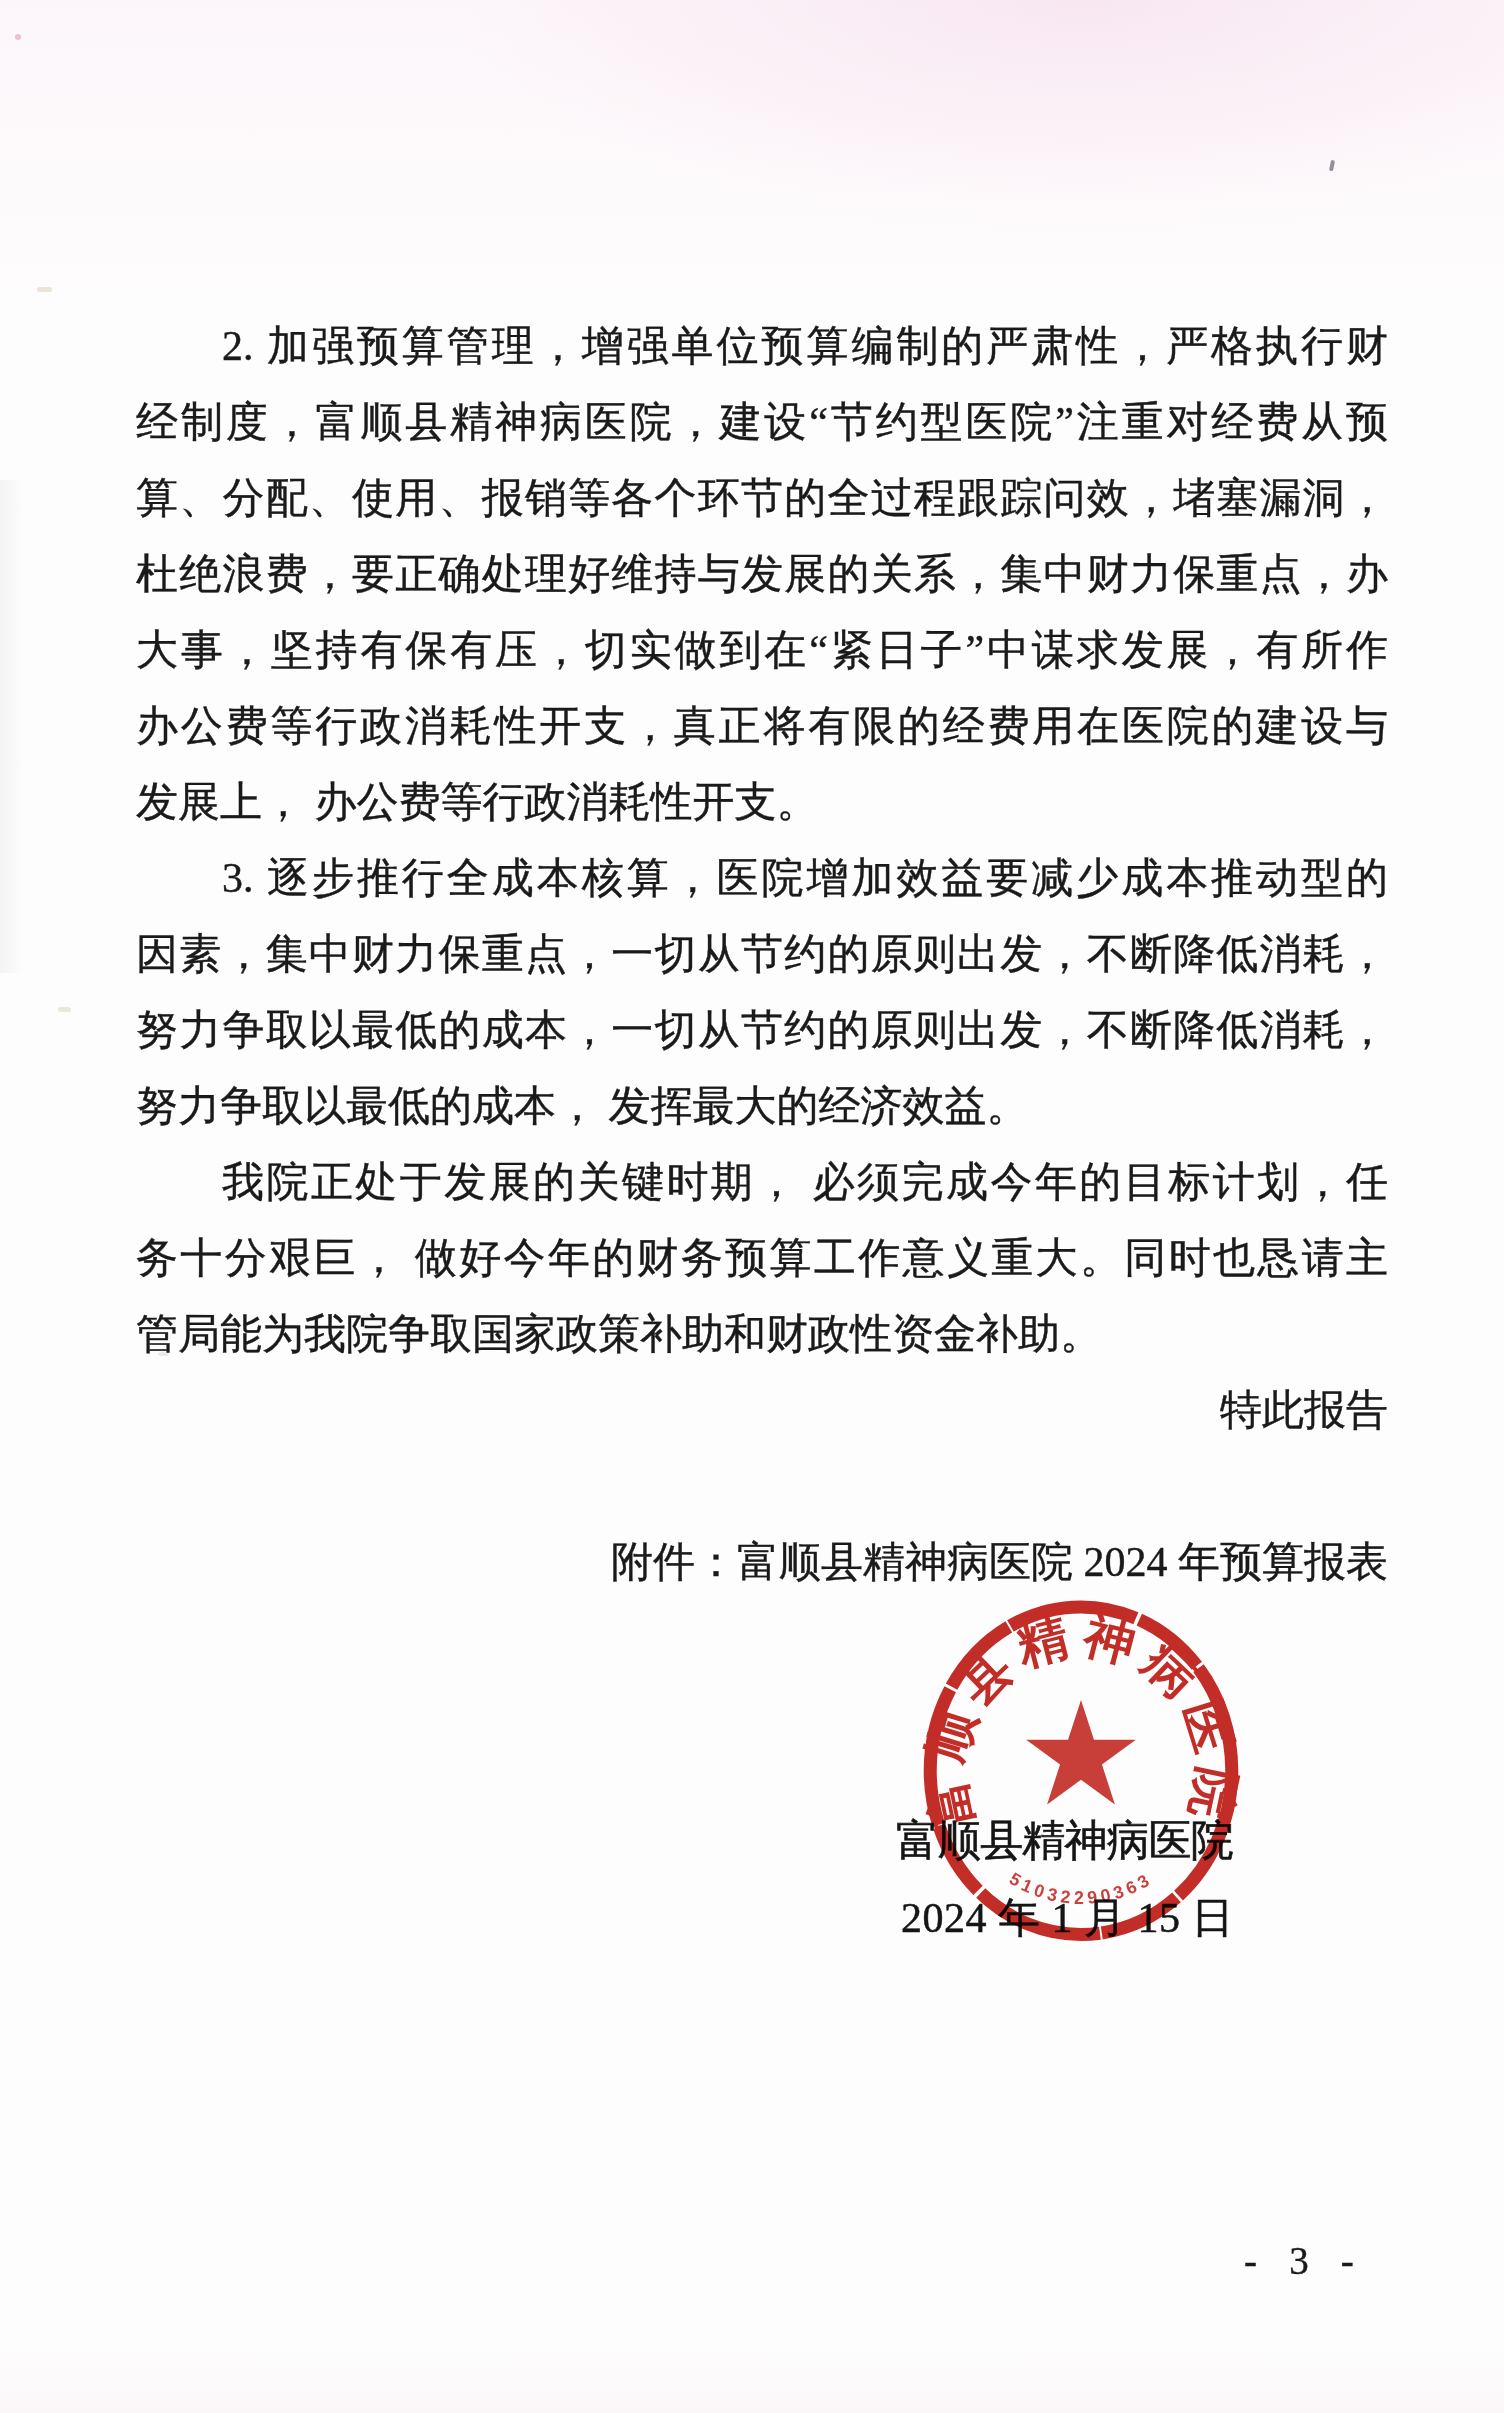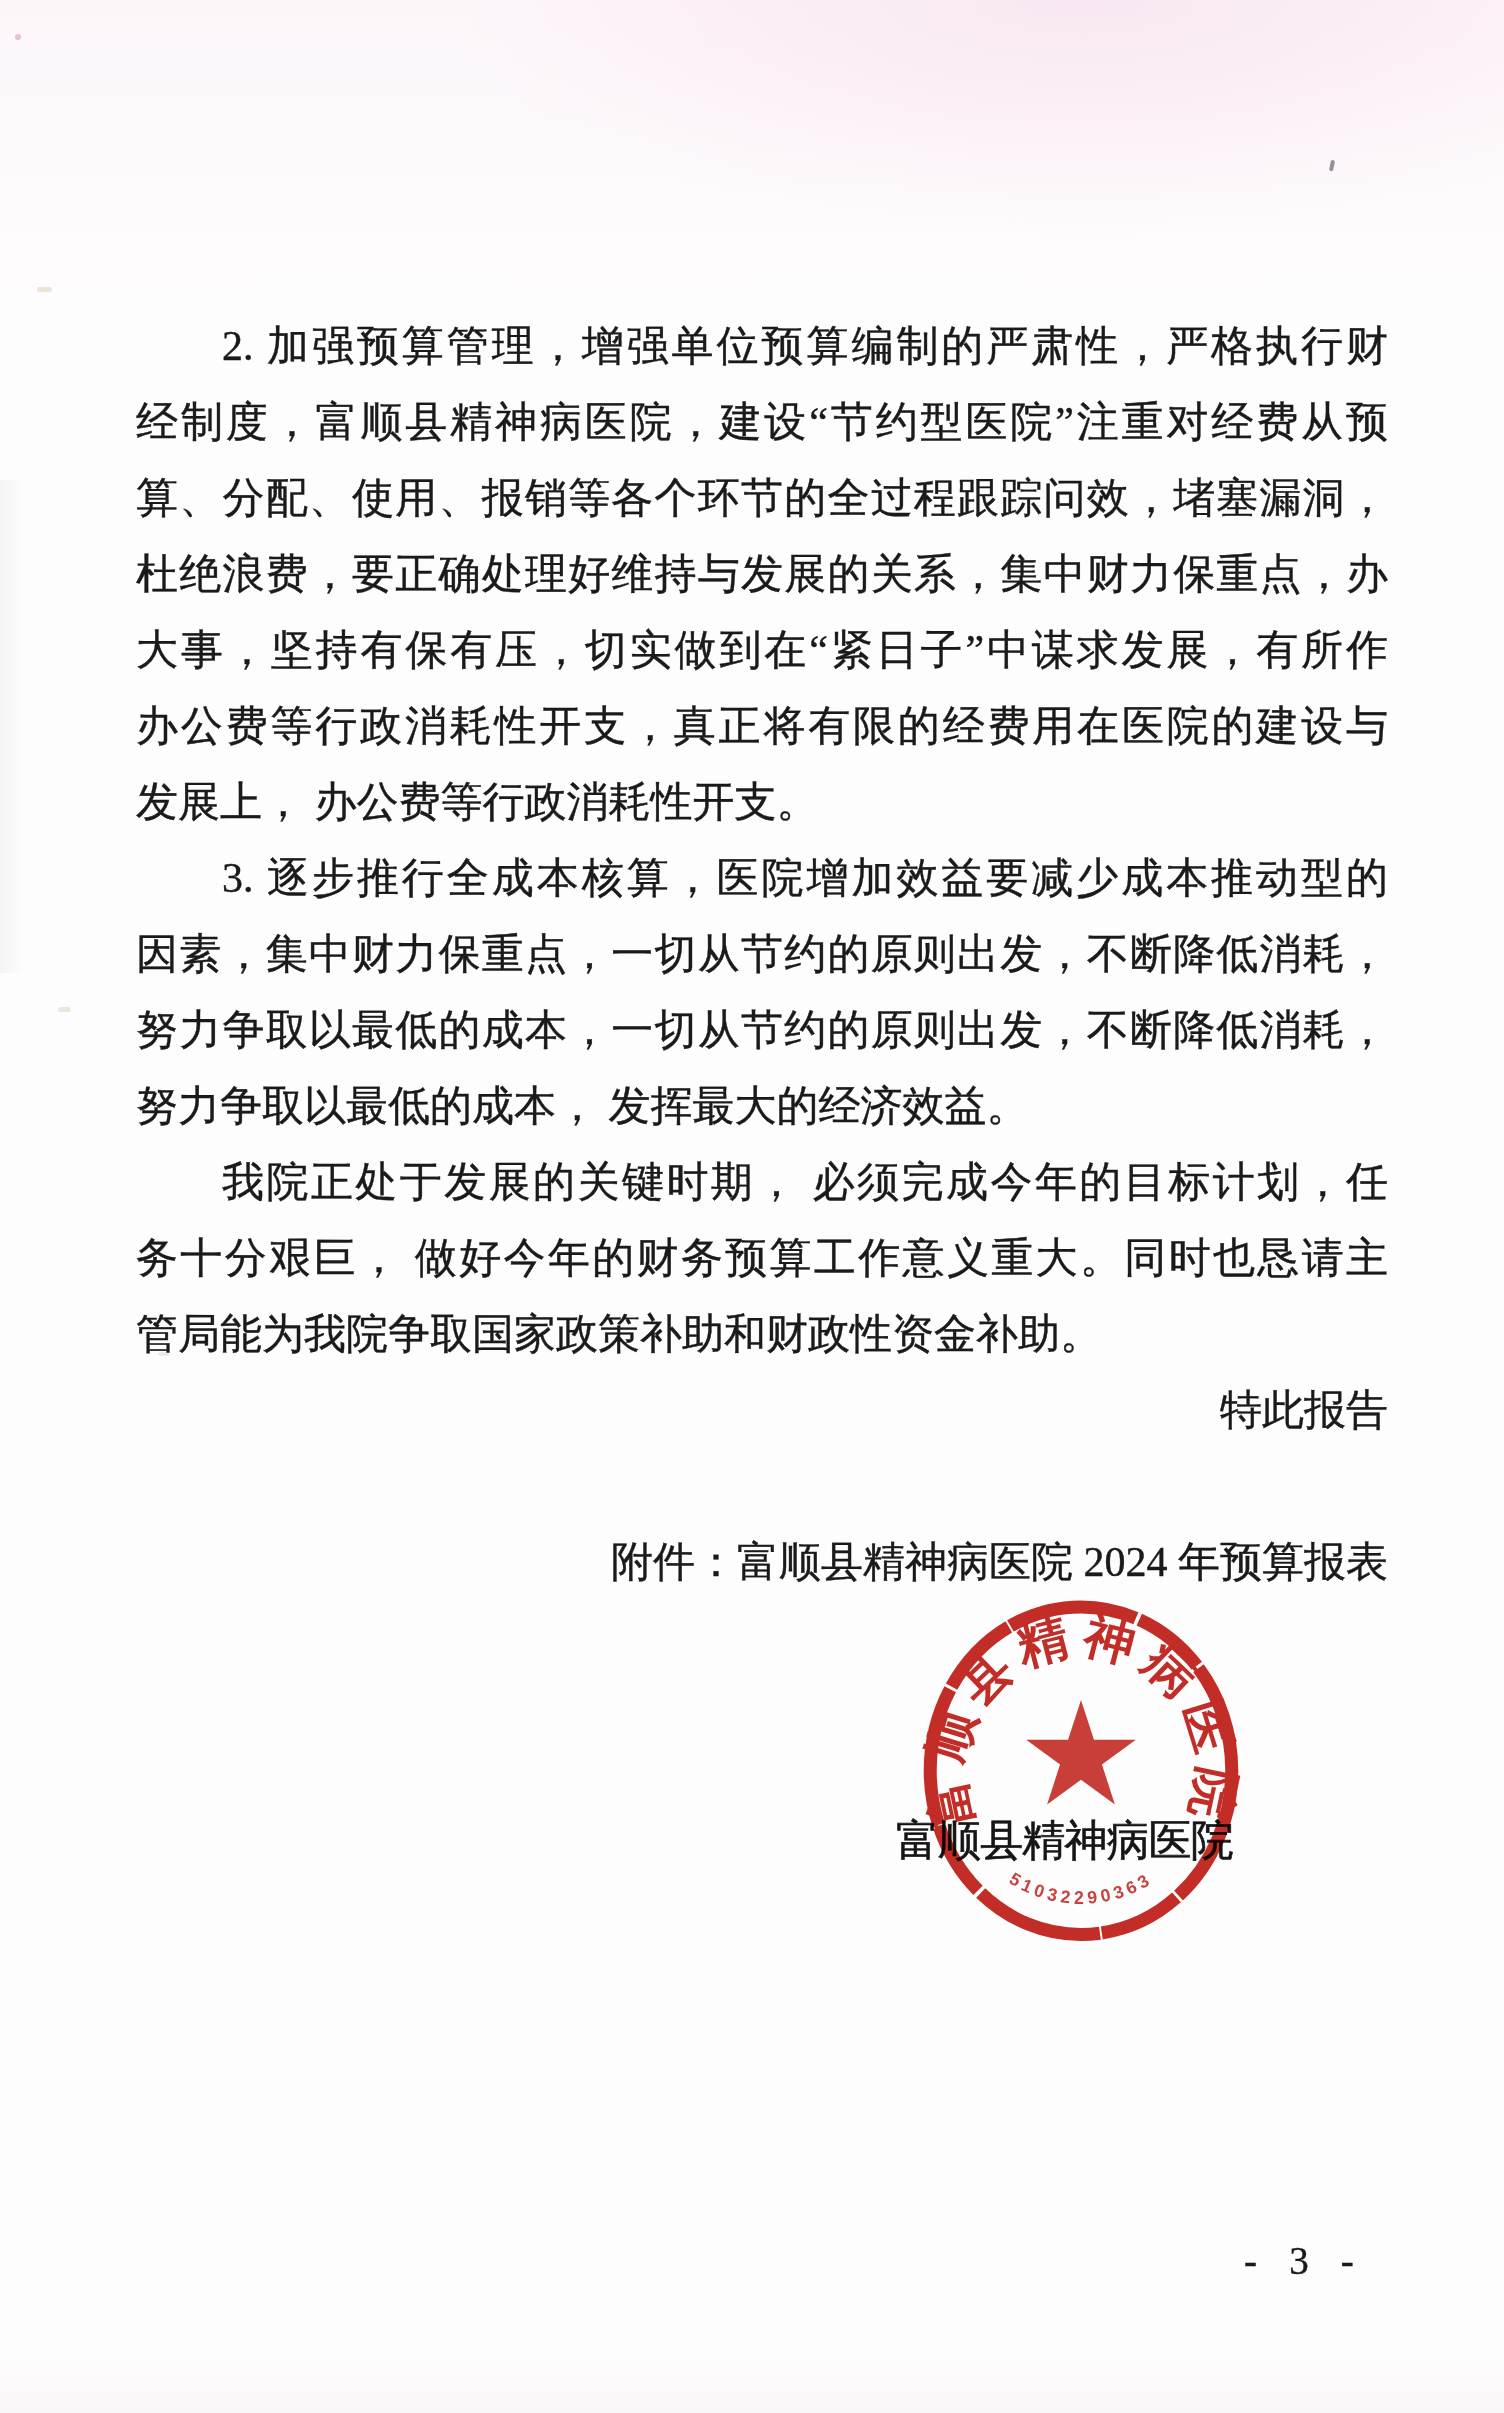--- a/index.html
+++ b/index.html
@@ -116,17 +116,18 @@
       <text class="ring-text" fill="#c1241e">
         <textPath href="#arcTop" startOffset="50%" text-anchor="middle">富顺县精神病医院</textPath>
       </text>
       <text class="code-text" fill="#c1241e">
         <textPath href="#arcBot" startOffset="50%" text-anchor="middle">51032290363</textPath>
       </text>
     </svg>
   </div>
 
   <div class="sig-org">富顺县精神病医院</div>
+  <div class="sig-date">2024 年 1 月 15 日</div>
 
   <div class="pageno">- 3 -</div>
 
 </div>
 
 
 </body></html>

